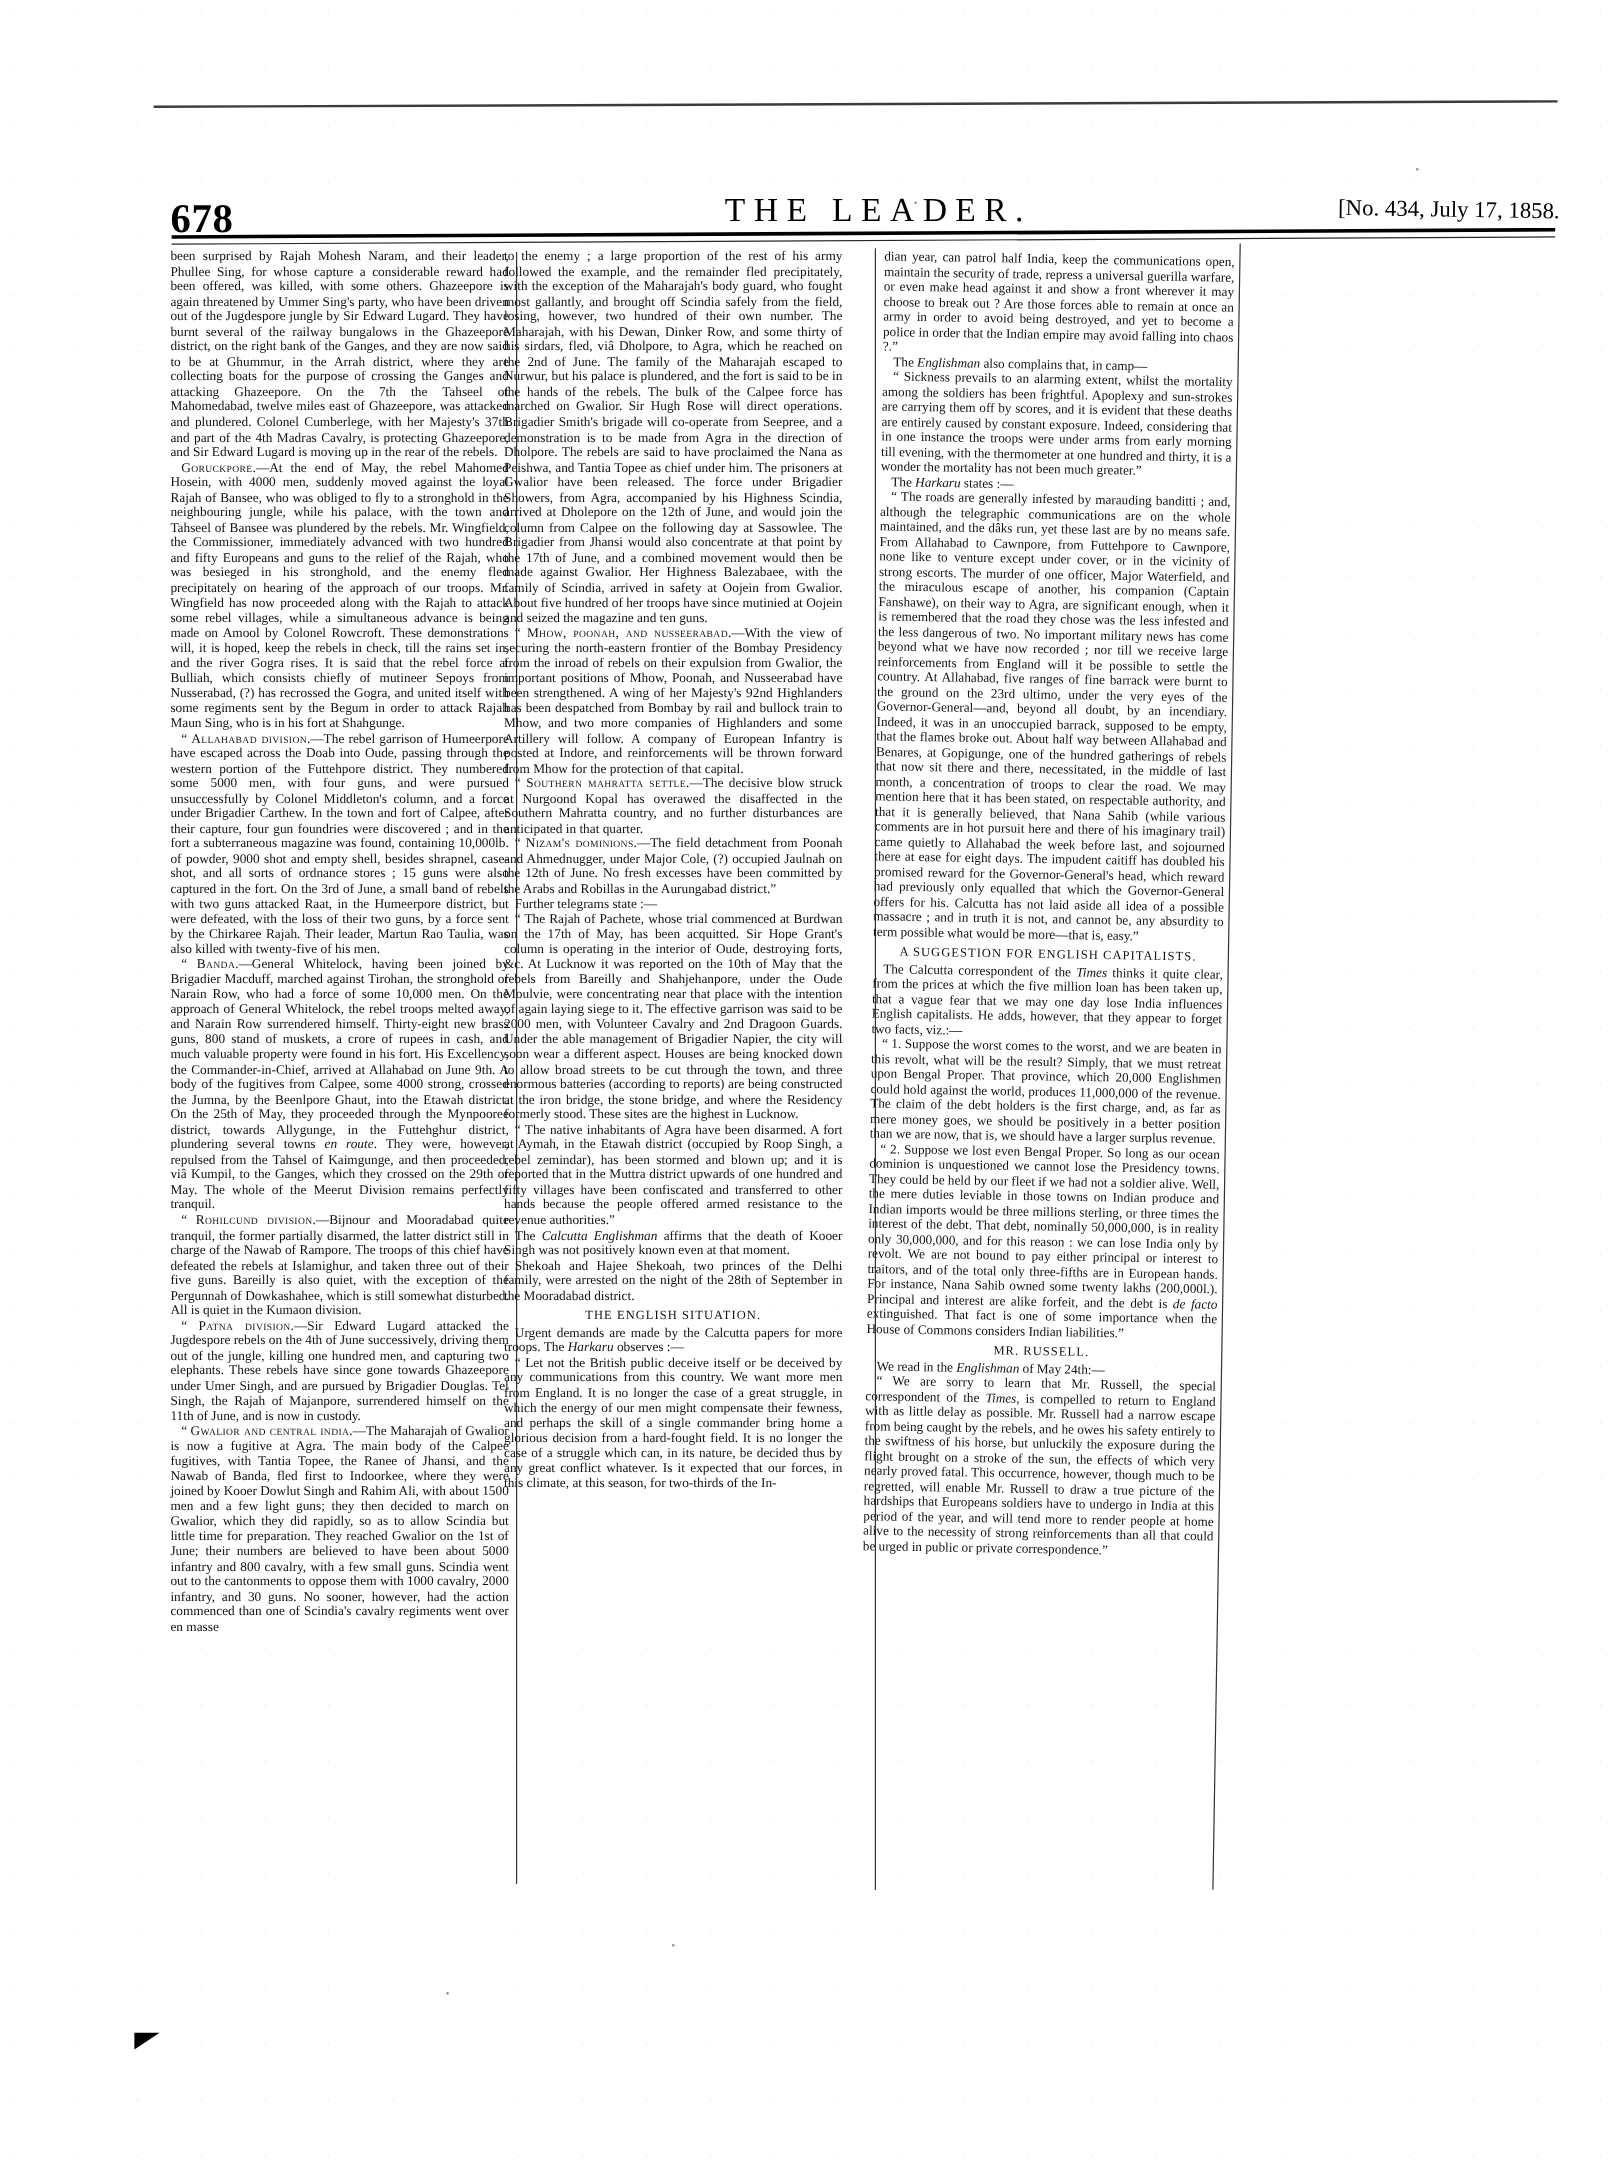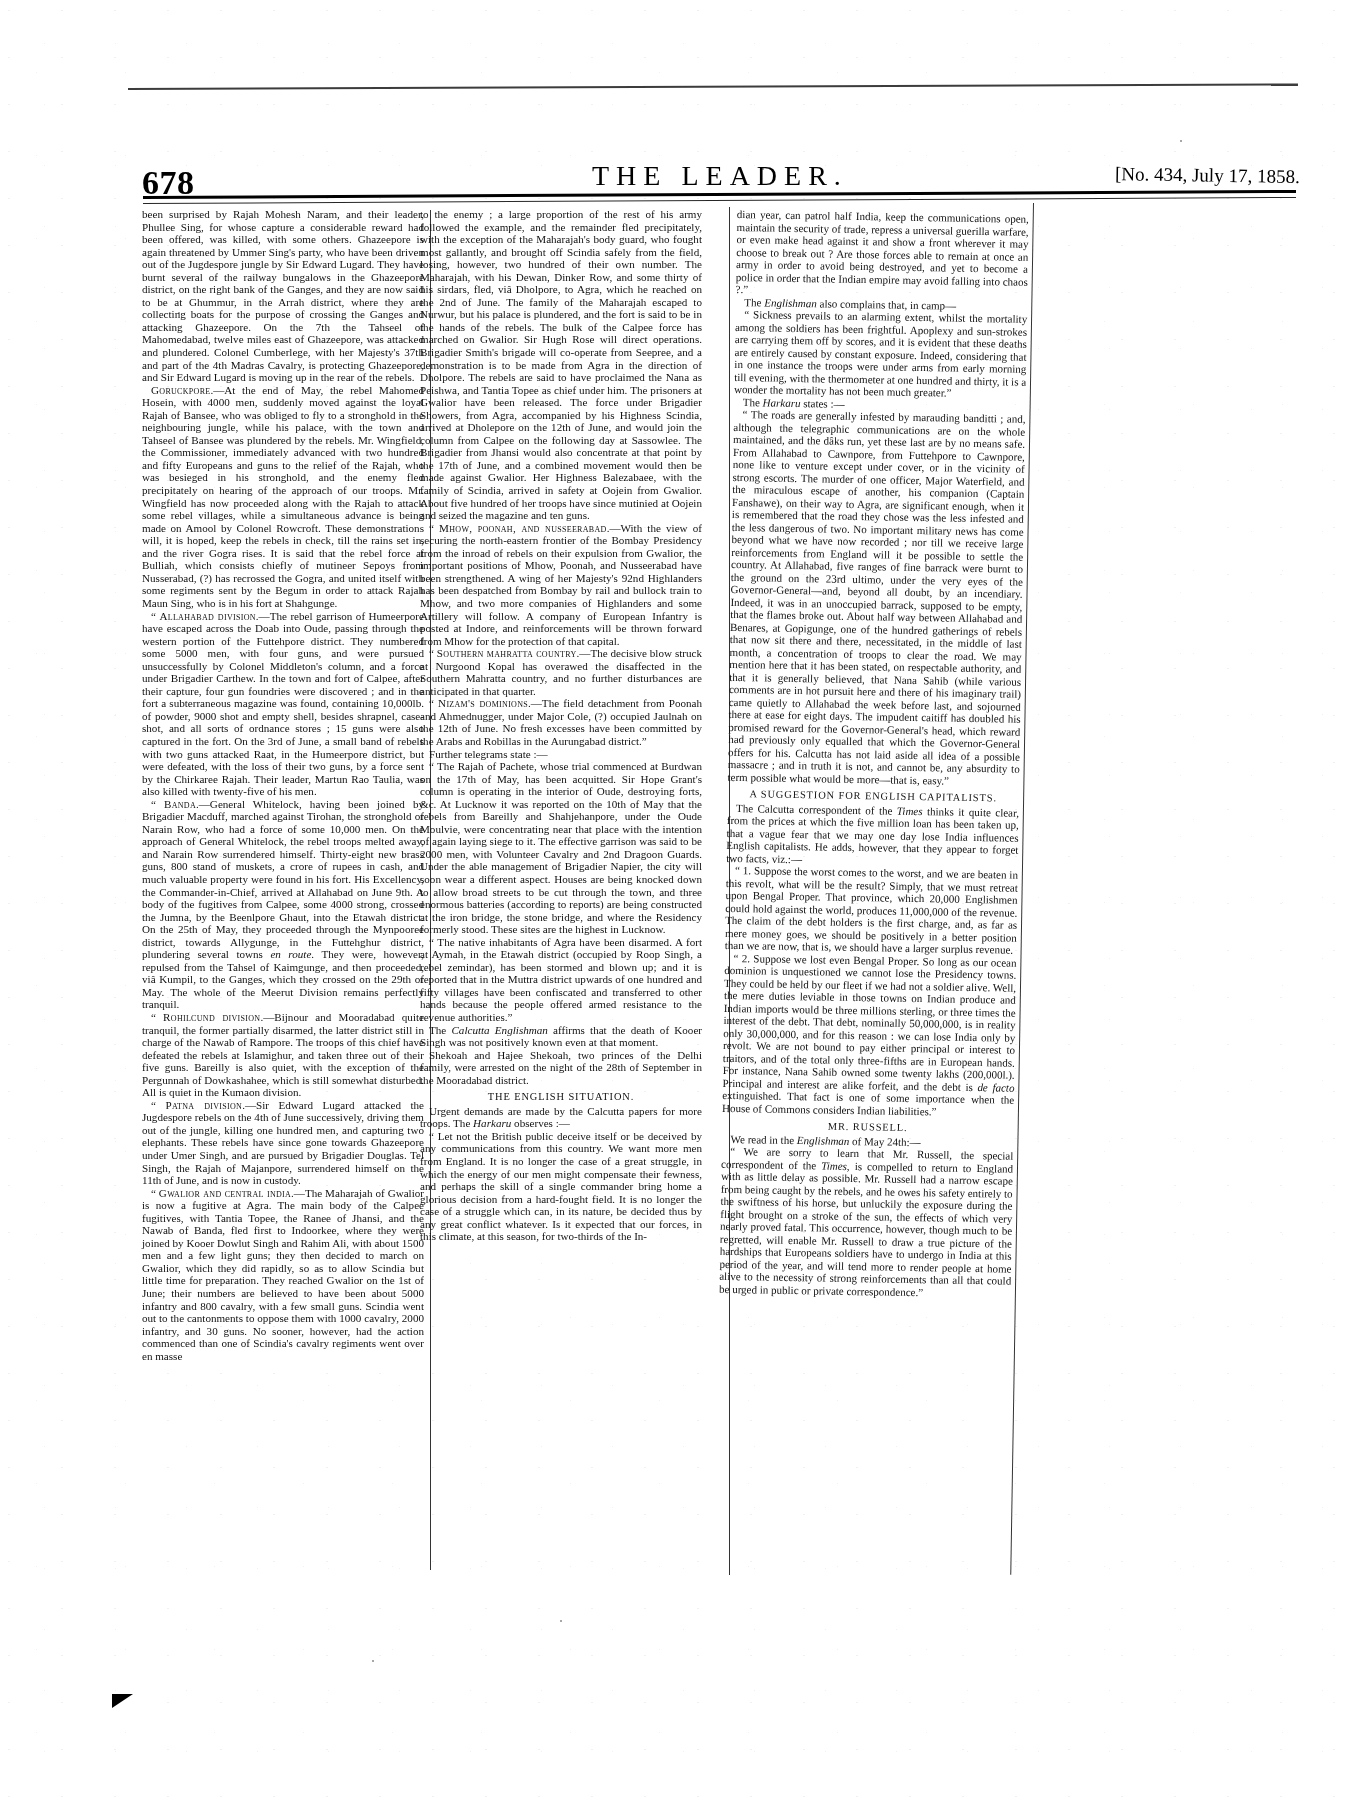--- a/index.html
+++ b/index.html
@@ -56,21 +56,21 @@
     position: absolute;
     left: 2px;
     top: 6px;
     font-size: 34px;
     font-weight: 700;
     letter-spacing: .5px;
     font-family: "Liberation Serif", serif;
   }
   .masthead-title {
     position: absolute;
-    left: 452px;
+    left: 464px;
     top: 2px;
     font-size: 28px;
     letter-spacing: 7px;
     font-family: "Liberation Serif", serif;
     font-weight: 400;
   }
   .masthead-issue {
     position: absolute;
     right: 0px;
     top: 8px;
@@ -204,21 +204,21 @@
   <p>“ <span class="sc">Allahabad division</span>.—The rebel garrison of Humeerpore have escaped across the Doab into Oude, passing through the western portion of the Futtehpore district. They numbered some 5000 men, with four guns, and were pursued unsuccessfully by Colonel Middleton's column, and a force under Brigadier Carthew. In the town and fort of Calpee, after their capture, four gun foundries were discovered ; and in the fort a subterraneous magazine was found, containing 10,000lb. of powder, 9000 shot and empty shell, besides shrapnel, case-shot, and all sorts of ordnance stores ; 15 guns were also captured in the fort. On the 3rd of June, a small band of rebels with two guns attacked Raat, in the Humeerpore district, but were defeated, with the loss of their two guns, by a force sent by the Chirkaree Rajah. Their leader, Martun Rao Taulia, was also killed with twenty-five of his men.</p>
   <p>“ <span class="sc">Banda</span>.—General Whitelock, having been joined by Brigadier Macduff, marched against Tirohan, the stronghold of Narain Row, who had a force of some 10,000 men. On the approach of General Whitelock, the rebel troops melted away, and Narain Row surrendered himself. Thirty-eight new brass guns, 800 stand of muskets, a crore of rupees in cash, and much valuable property were found in his fort. His Excellency, the Commander-in-Chief, arrived at Allahabad on June 9th. A body of the fugitives from Calpee, some 4000 strong, crossed the Jumna, by the Beenlpore Ghaut, into the Etawah district. On the 25th of May, they proceeded through the Mynpooree district, towards Allygunge, in the Futtehghur district, plundering several towns <span class="ital">en route</span>. They were, however, repulsed from the Tahsel of Kaimgunge, and then proceeded, viâ Kumpil, to the Ganges, which they crossed on the 29th of May. The whole of the Meerut Division remains perfectly tranquil.</p>
   <p>“ <span class="sc">Rohilcund division</span>.—Bijnour and Mooradabad quite tranquil, the former partially disarmed, the latter district still in charge of the Nawab of Rampore. The troops of this chief have defeated the rebels at Islamighur, and taken three out of their five guns. Bareilly is also quiet, with the exception of the Pergunnah of Dowkashahee, which is still somewhat disturbed. All is quiet in the Kumaon division.</p>
   <p>“ <span class="sc">Patna division</span>.—Sir Edward Lugard attacked the Jugdespore rebels on the 4th of June successively, driving them out of the jungle, killing one hundred men, and capturing two elephants. These rebels have since gone towards Ghazeepore under Umer Singh, and are pursued by Brigadier Douglas. Tel Singh, the Rajah of Majanpore, surrendered himself on the 11th of June, and is now in custody.</p>
   <p>“ <span class="sc">Gwalior and central india</span>.—The Maharajah of Gwalior is now a fugitive at Agra. The main body of the Calpee fugitives, with Tantia Topee, the Ranee of Jhansi, and the Nawab of Banda, fled first to Indoorkee, where they were joined by Kooer Dowlut Singh and Rahim Ali, with about 1500 men and a few light guns; they then decided to march on Gwalior, which they did rapidly, so as to allow Scindia but little time for preparation. They reached Gwalior on the 1st of June; their numbers are believed to have been about 5000 infantry and 800 cavalry, with a few small guns. Scindia went out to the cantonments to oppose them with 1000 cavalry, 2000 infantry, and 30 guns. No sooner, however, had the action commenced than one of Scindia's cavalry regiments went over en masse</p>
 </div>
 
 <div class="col" id="col2">
   <p class="noind">to the enemy ; a large proportion of the rest of his army followed the example, and the remainder fled precipitately, with the exception of the Maharajah's body guard, who fought most gallantly, and brought off Scindia safely from the field, losing, however, two hundred of their own number. The Maharajah, with his Dewan, Dinker Row, and some thirty of his sirdars, fled, viâ Dholpore, to Agra, which he reached on the 2nd of June. The family of the Maharajah escaped to Nurwur, but his palace is plundered, and the fort is said to be in the hands of the rebels. The bulk of the Calpee force has marched on Gwalior. Sir Hugh Rose will direct operations. Brigadier Smith's brigade will co-operate from Seepree, and a demonstration is to be made from Agra in the direction of Dholpore. The rebels are said to have proclaimed the Nana as Peishwa, and Tantia Topee as chief under him. The prisoners at Gwalior have been released. The force under Brigadier Showers, from Agra, accompanied by his Highness Scindia, arrived at Dholepore on the 12th of June, and would join the column from Calpee on the following day at Sassowlee. The Brigadier from Jhansi would also concentrate at that point by the 17th of June, and a combined movement would then be made against Gwalior. Her Highness Balezabaee, with the family of Scindia, arrived in safety at Oojein from Gwalior. About five hundred of her troops have since mutinied at Oojein and seized the magazine and ten guns.</p>
   <p>“ <span class="sc">Mhow, poonah, and nusseerabad</span>.—With the view of securing the north-eastern frontier of the Bombay Presidency from the inroad of rebels on their expulsion from Gwalior, the important positions of Mhow, Poonah, and Nusseerabad have been strengthened. A wing of her Majesty's 92nd Highlanders has been despatched from Bombay by rail and bullock train to Mhow, and two more companies of Highlanders and some Artillery will follow. A company of European Infantry is posted at Indore, and reinforcements will be thrown forward from Mhow for the protection of that capital.</p>
-  <p>“ <span class="sc">Southern mahratta country</span>.—The decisive blow struck at Nurgoond Kopal has overawed the disaffected in the Southern Mahratta country, and no further disturbances are anticipated in that quarter.</p>
+  <p>“ <span class="sc">Southern mahratta settle</span>.—The decisive blow struck at Nurgoond Kopal has overawed the disaffected in the Southern Mahratta country, and no further disturbances are anticipated in that quarter.</p>
   <p>“ <span class="sc">Nizam's dominions</span>.—The field detachment from Poonah and Ahmednugger, under Major Cole, (?) occupied Jaulnah on the 12th of June. No fresh excesses have been committed by the Arabs and Robillas in the Aurungabad district.”</p>
   <p>Further telegrams state :—</p>
   <p>“ The Rajah of Pachete, whose trial commenced at Burdwan on the 17th of May, has been acquitted. Sir Hope Grant's column is operating in the interior of Oude, destroying forts, &amp;c. At Lucknow it was reported on the 10th of May that the rebels from Bareilly and Shahjehanpore, under the Oude Moulvie, were concentrating near that place with the intention of again laying siege to it. The effective garrison was said to be 2000 men, with Volunteer Cavalry and 2nd Dragoon Guards. Under the able management of Brigadier Napier, the city will soon wear a different aspect. Houses are being knocked down to allow broad streets to be cut through the town, and three enormous batteries (according to reports) are being constructed at the iron bridge, the stone bridge, and where the Residency formerly stood. These sites are the highest in Lucknow.</p>
   <p>“ The native inhabitants of Agra have been disarmed. A fort at Aymah, in the Etawah district (occupied by Roop Singh, a rebel zemindar), has been stormed and blown up; and it is reported that in the Muttra district upwards of one hundred and fifty villages have been confiscated and transferred to other hands because the people offered armed resistance to the revenue authorities.”</p>
   <p>The <span class="ital">Calcutta <span class="ital">Englishman</span></span> affirms that the death of Kooer Singh was not positively known even at that moment.</p>
   <p>Shekoah and Hajee Shekoah, two princes of the Delhi family, were arrested on the night of the 28th of September in the Mooradabad district.</p>
   <span class="xhead">THE ENGLISH SITUATION.</span>
   <p>Urgent demands are made by the Calcutta papers for more troops. The <span class="ital">Harkaru</span> observes :—</p>
   <p>“ Let not the British public deceive itself or be deceived by any communications from this country. We want more men from England. It is no longer the case of a great struggle, in which the energy of our men might compensate their fewness, and perhaps the skill of a single commander bring home a glorious decision from a hard-fought field. It is no longer the case of a struggle which can, in its nature, be decided thus by any great conflict whatever. Is it expected that our forces, in this climate, at this season, for two-thirds of the In-</p>
 </div>

